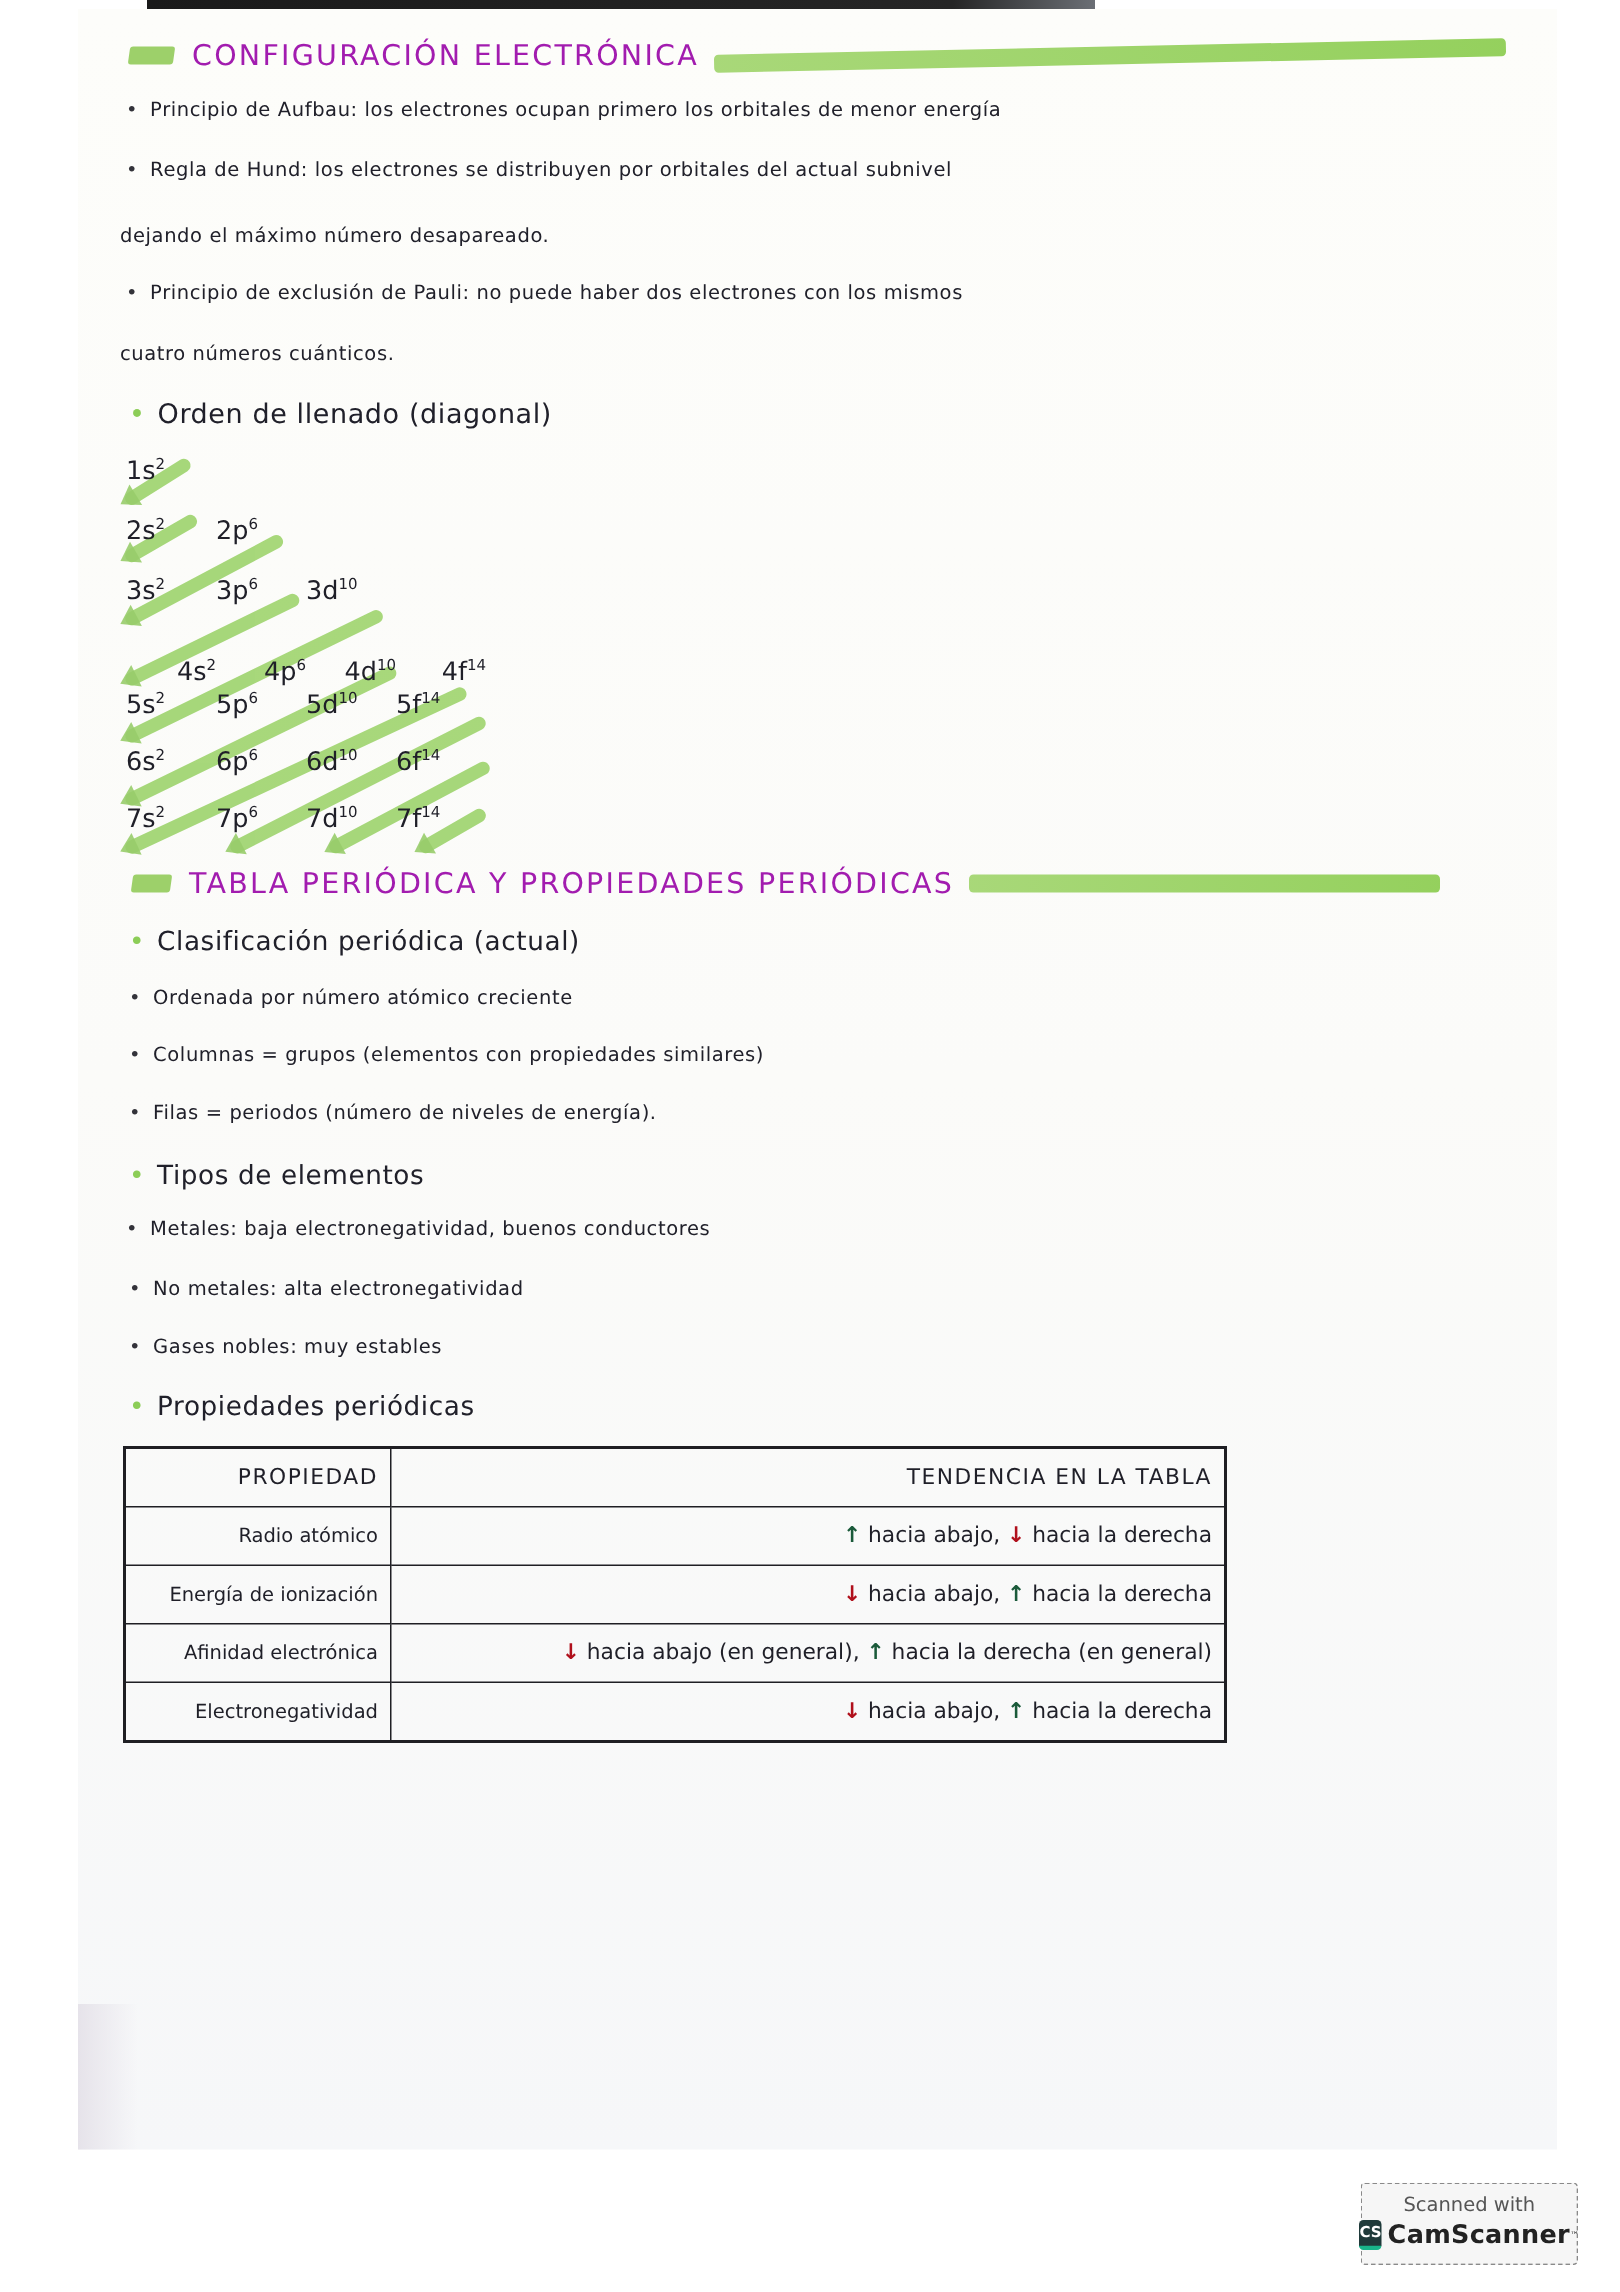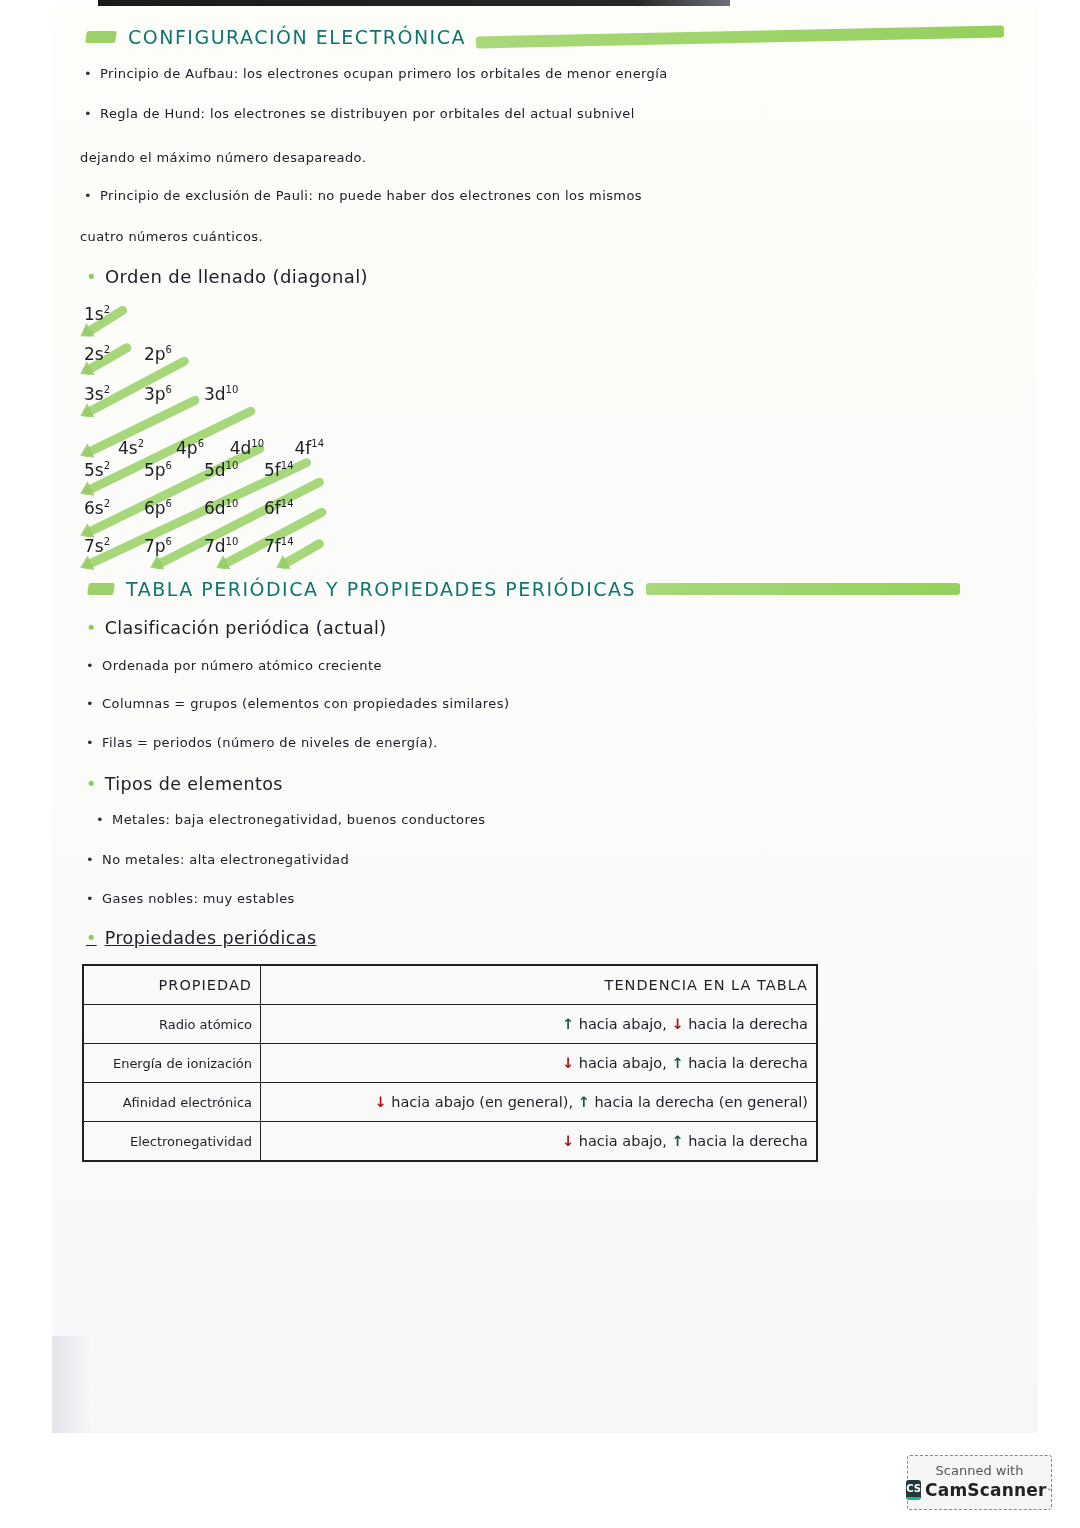--- a/index.html
+++ b/index.html
@@ -16,21 +16,21 @@
     .paper {
       position: absolute; left: 52px; top: 6px; width: 986px; height: 1427px;
       background: linear-gradient(180deg, #fdfdfa 0%, #fbfbf9 50%, #f6f7f9 100%);
     }
     .paper::after {
       content: ""; position: absolute; left: 0; top: 1330px; width: 40px; height: 97px;
       background: linear-gradient(90deg, #e6e3ea, rgba(255,255,255,0));
     }
     .heading {
       position: absolute; display: flex; align-items: center;
-      font-size: 19px; letter-spacing: 1.5px; color: #0f766e;
+      font-size: 19px; letter-spacing: 1.5px; color: #a21caf;
     }
     .heading .mark {
       width: 30px; height: 12px; background: #9dd06a; margin-right: 12px; border-radius: 2px;
       transform: skewX(-8deg);
     }
     .heading .bar {
       height: 12px; background: linear-gradient(90deg, #a4d672, #8fce55); margin-left: 10px;
       border-radius: 3px; opacity: .95;
     }
     .line {
@@ -157,24 +157,24 @@
   <span class="mark" style="width:26px;"></span>
   <span>TABLA PERIÓDICA Y PROPIEDADES PERIÓDICAS</span>
   <span class="bar" style="width:314px;"></span>
 </div>
 
 <div class="line bullet green" style="left:86px; top:618px; font-size:17.5px;">Clasificación periódica (actual)</div>
 <div class="line bullet" style="left:86px; top:658px;">Ordenada por número atómico creciente</div>
 <div class="line bullet" style="left:86px; top:696px;">Columnas = grupos (elementos con propiedades similares)</div>
 <div class="line bullet" style="left:86px; top:735px;">Filas = periodos (número de niveles de energía).</div>
 <div class="line bullet green" style="left:86px; top:774px; font-size:17.5px;">Tipos de elementos</div>
-<div class="line bullet" style="left:96px; top:812px;">Metales: baja electronegatividad, buenos conductores</div>
+<div class="line bullet" style="left:84px; top:812px;">Metales: baja electronegatividad, buenos conductores</div>
 <div class="line bullet" style="left:86px; top:852px;">No metales: alta electronegatividad</div>
 <div class="line bullet" style="left:86px; top:891px;">Gases nobles: muy estables</div>
-<div class="line bullet green" style="left:86px; top:928px; font-size:17.5px;text-decoration:underline;">Propiedades periódicas</div>
+<div class="line bullet green" style="left:86px; top:928px; font-size:17.5px;">Propiedades periódicas</div>
 
 <table class="props">
   <tbody>
       <tr>
     <th>PROPIEDAD</th>
     <th>TENDENCIA EN LA TABLA</th>
   </tr>
   <tr>
     <td class="prop">Radio atómico</td>
     <td>

